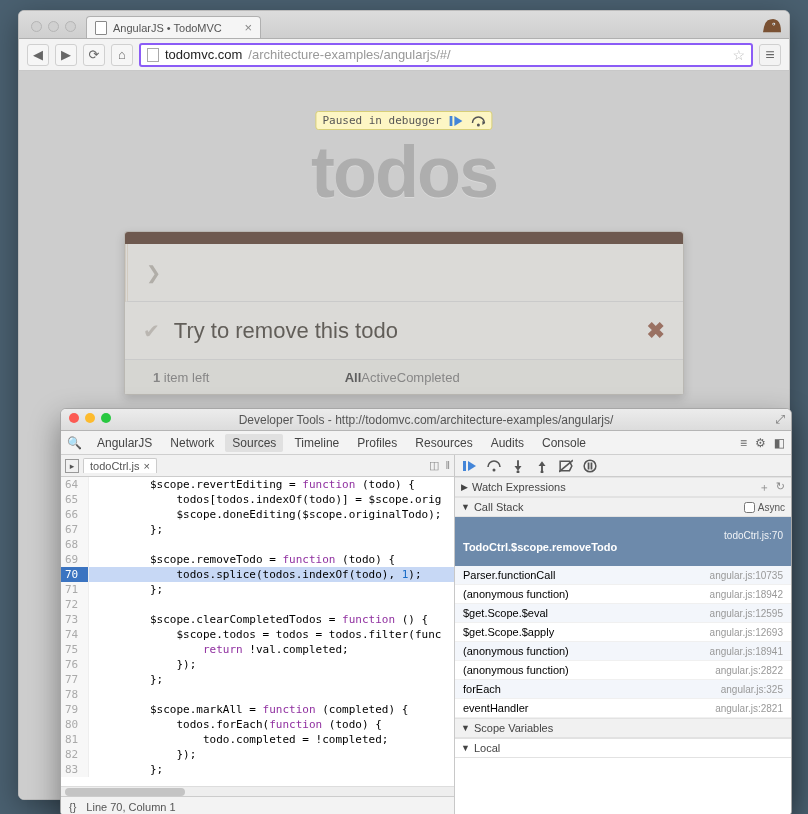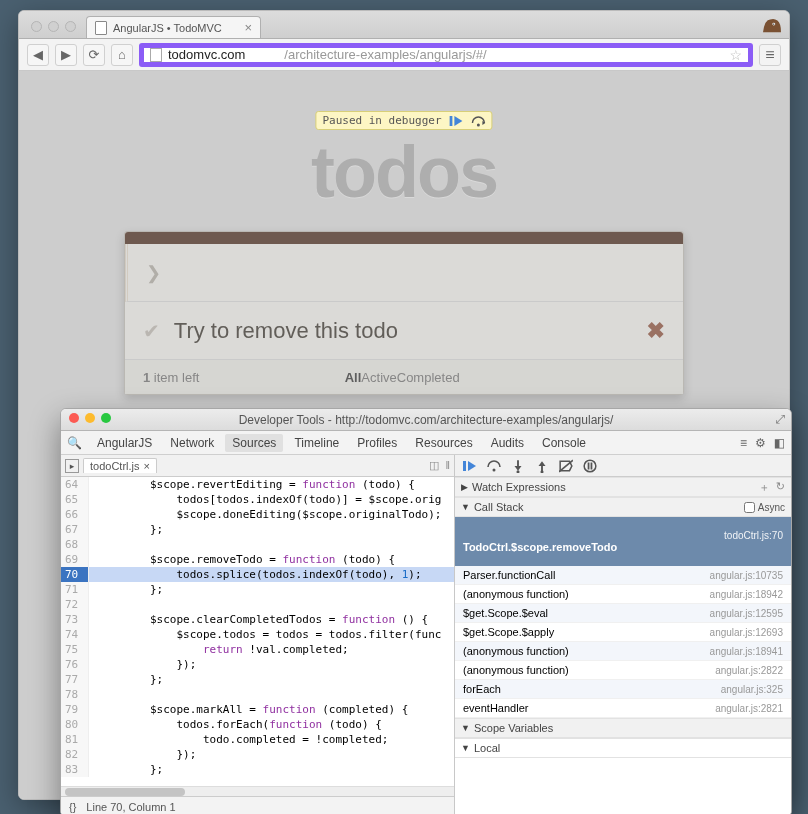--- a/index.html
+++ b/index.html
@@ -40,24 +40,24 @@
     min-width:175px;
   }
   .tab .page-icon { width:12px; height:14px; border:1px solid #888; border-radius:1px; background:#fff; position:relative; }
   .tab .close { margin-left:auto; color:#888; font-size:13px; }
   .browser-toolbar {
     height:32px; background:#f3f3f3; border-bottom:1px solid #c8c8c8;
     display:flex; align-items:center; padding:0 8px; gap:6px;
   }
   .tb-btn { width:22px; height:22px; display:flex; align-items:center; justify-content:center;
     color:#666; background:#f6f6f6; border:1px solid #d0d0d0; border-radius:3px; font-size:13px; }
-  .url-bar { flex:1; height:24px; background:#fff; border:5px solid #8b5cf6; border-radius:3px;
+  .url-bar { flex:1; height:24px; background:#fff; border:2px solid #8b5cf6; border-radius:3px;
     display:flex; align-items:center; padding:0 6px; font-size:13px; color:#333; gap:6px;}
   .url-host { color:#222; }
-  .url-path { color:#999;margin-left:33px; }
+  .url-path { color:#999; }
   .url-star { margin-left:auto; color:#bbb; font-size:14px; }
   .menu-btn { width:22px;height:22px;border:1px solid #d0d0d0;border-radius:3px;display:flex;align-items:center;justify-content:center;color:#666;}
   .avatar { position:absolute; right:6px; top:5px; width:22px;height:18px;}
   .avatar svg{width:100%;height:100%;}
 
   
   .page {
     position:relative;
     height: calc(100% - 60px);
     background: #e0e0e0;
@@ -89,21 +89,21 @@
     border-bottom:1px solid #ddd; padding:0 18px;
     position:relative;
   }
   .todo-input-row { border-left:3px double #e5dcd0; }
   .chevron { color:#bdb9b2; font-size:18px; margin-right:14px; }
   .placeholder { color:#b8b4ad; font-size:22px; font-style:italic; }
   .check { color:#c8c4bd; font-size:20px; margin-right:14px;}
   .todo-text { font-size:22px; color:#5a564f; }
   .remove-x { margin-left:auto; color:#a06d5b; font-size:22px; font-weight:bold; }
   .todo-footer { display:flex; align-items:center; height:34px;
-    font-size:13px; color:#888; padding:0 18px; gap:22px;
+    font-size:13px; color:#888; padding:0 28px; gap:22px;
     background:#ecebe6;text-align:center;}
   .todo-footer .filters { display:flex; margin-left:auto; margin-right:auto;}
   .todo-footer .filters span.active { color:#555; font-weight:bold; }
 
   
   .devtools {
     position:absolute; left:60px; top:408px; width:732px; height:409px;
     background:#f7f7f7; border:1px solid #a7a7a7; border-radius:6px;
     box-shadow:0 12px 30px rgba(0,0,0,0.4);
     display:flex; flex-direction:column; overflow:hidden;

